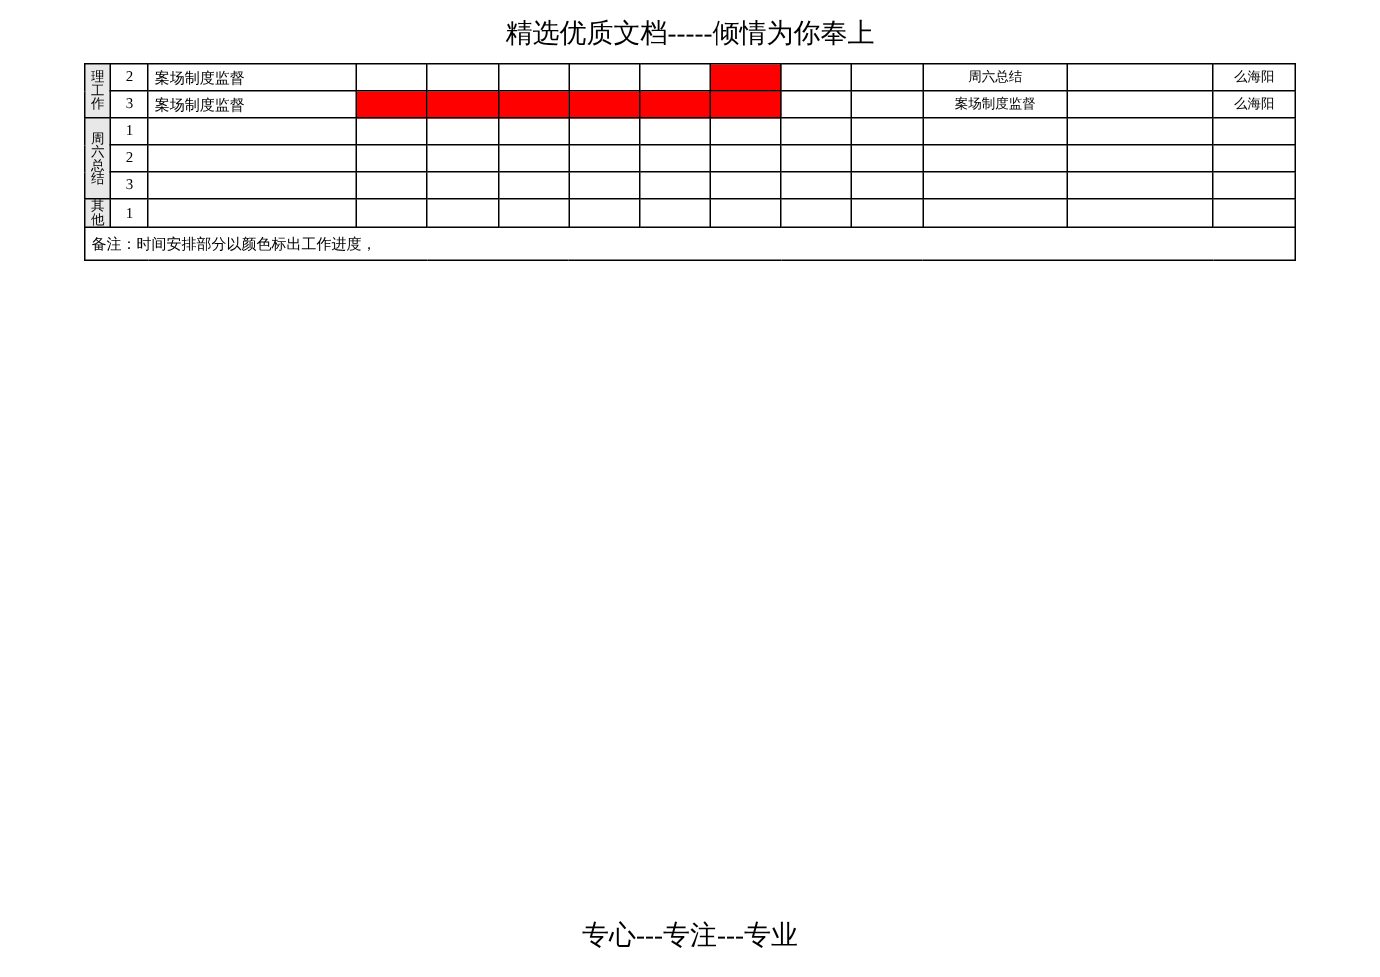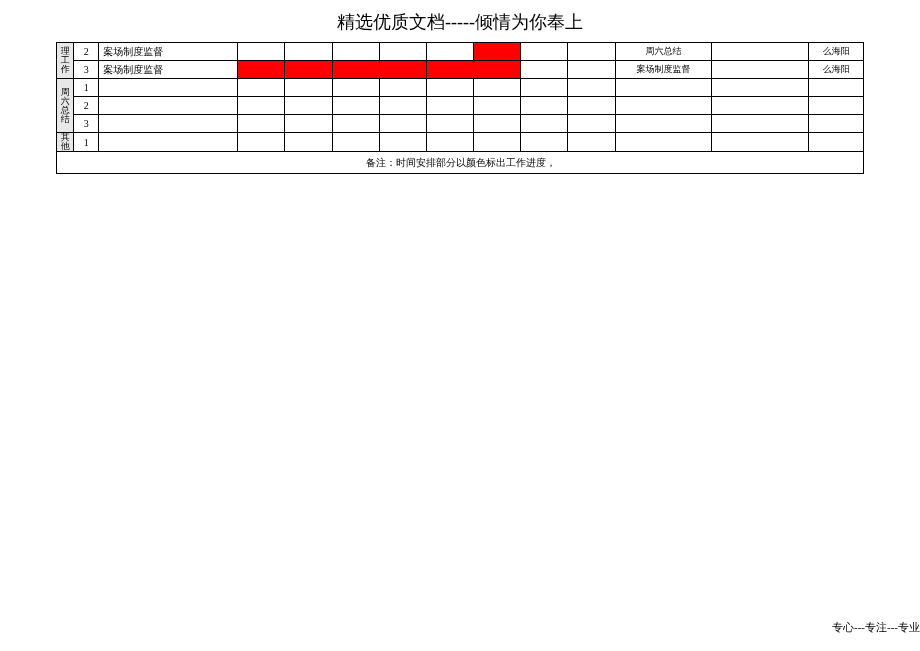--- a/index.html
+++ b/index.html
@@ -38,27 +38,27 @@
       padding: 0;
       background: #e8e8e8;
     }
     .num-col { width: 20px; }
     .task-col { width: 112px; text-align: left; padding-left: 4px; font-weight: normal; }
     .day-col { width: 38px; }
     .day-col-wide { width: 38px; }
     .note-col { width: 78px; font-size: 9px; text-align: center; }
     .person-col { width: 44px; font-size: 9px; }
     .fill-red { background: #ff0000; }
-    .merged-row { height: 22px; text-align: center; padding-left: 4px; font-size: 10px; }
+    .merged-row { height: 22px; text-align: left; padding-left: 4px; font-size: 10px; }
     .footer {
       position: absolute;
       bottom: 16px;
       width: 100%;
-      text-align: right;
-      font-size: 11px;
+      text-align: center;
+      font-size: 18px;
       color: #000;
       font-family: Liberation Serif, serif;
     }
     .empty-task { font-weight: normal; }
   </style>
 </head>
 <body>
 
 <div class="header-title">精选优质文档-----倾情为你奉上</div>
 

